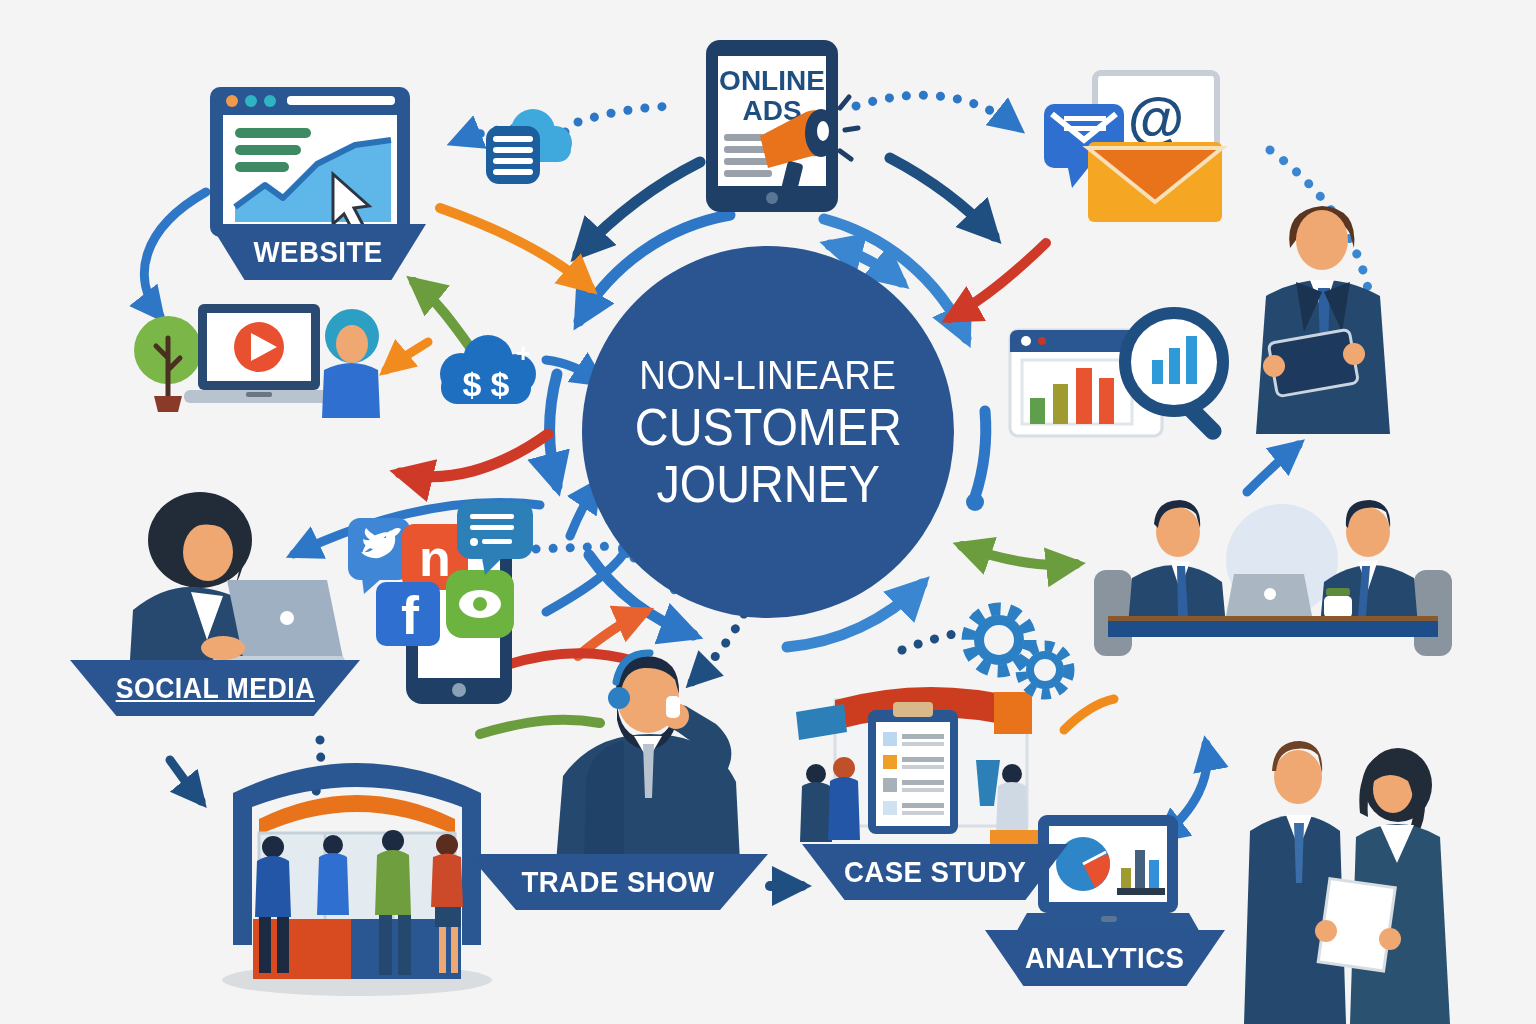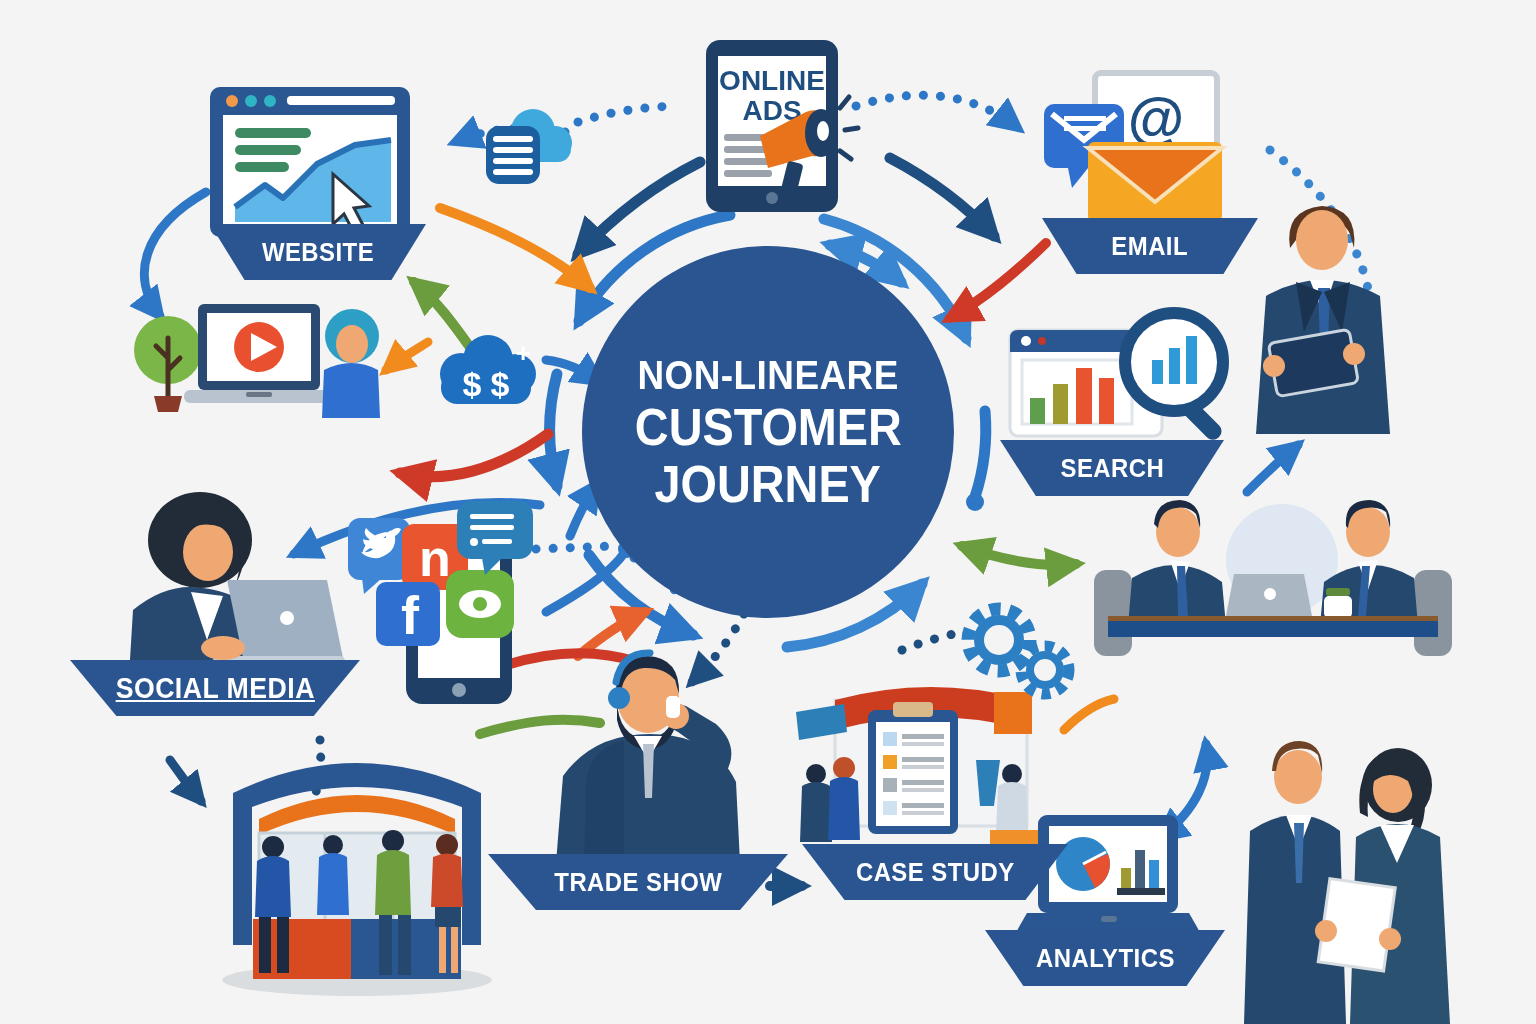--- a/index.html
+++ b/index.html
@@ -9,27 +9,27 @@
   }
   html,body{margin:0;padding:0;}
   body{background:#ffffff;font-family:"Liberation Sans", sans-serif;}
   .canvas{position:relative;width:1536px;height:1024px;background:var(--bg);overflow:hidden;}
   .arrows{position:absolute;left:0;top:0;z-index:1;}
   .node{position:absolute;z-index:2;}
   .banner{
     position:absolute;z-index:3;height:56px;background:var(--banner);color:#fff;
     display:flex;align-items:center;justify-content:center;
     clip-path:polygon(0 0,100% 0,84% 100%,16% 100%);
-    font-weight:700;font-size:26px;letter-spacing:.5px;white-space:nowrap;
+    font-weight:700;font-size:30px;letter-spacing:.5px;white-space:nowrap;
   }
   .banner span{transform:scaleX(.92);}
   .center-circle{
     position:absolute;left:582px;top:246px;width:372px;height:372px;border-radius:50%;
     background:var(--circle);z-index:2;display:flex;flex-direction:column;align-items:center;
-    justify-content:center;color:#fff;font-weight:700;text-align:center;
+    justify-content:center;color:#fff;font-weight:400;text-align:center;
   }
   .center-circle .l1{font-size:41px;letter-spacing:.5px;transform:scaleX(.9);}
   .center-circle .l2,.center-circle .l3{font-size:52px;line-height:1.08;transform:scaleX(.9);}
   svg text{font-family:"Liberation Sans",sans-serif;}
 </style>
 </head>
 <body>
 
 <div class="canvas">
 
@@ -168,23 +168,20 @@
         <rect x="24" y="48" width="42" height="5" fill="#fff"></rect>
           <rect x="24" y="58" width="42" height="5" fill="#fff"></rect>
         <polygon points="28,100 48,100 32,120" fill="#2e6fd0"></polygon>
       </g>
       <g>
         <rect x="48" y="74" width="134" height="80" rx="6" fill="#f5a623"></rect>
         <polygon points="48,80 115,134 182,80" fill="#e8731a" stroke="#f8e0b8" stroke-width="4"></polygon>
       </g>
     </svg>
   </div>
-  <div class="banner" style="left:1042px;top:218px;width:216px;">
-    <span>EMAIL</span>
-  </div>
 
   <div class="node" style="left:1238px;top:196px;">
     <svg width="170" height="238" viewBox="0 0 170 238">
       <path d="M52,52 Q46,14 84,10 Q120,12 116,52 L112,38 Q104,22 84,24 Q62,26 58,44 Z" fill="#5a3520"></path>
       <ellipse cx="84" cy="44" rx="26" ry="30" fill="#f0a873"></ellipse>
       <path d="M28,100 Q84,68 142,100 L152,238 L18,238 Z" fill="#24486e"></path>
       <polygon points="72,84 96,84 85,118" fill="#fff"></polygon>
       <polygon points="80,92 92,92 90,150 82,150" fill="#2e5f9e"></polygon>
       <path d="M58,86 L84,96 L66,136 Z" fill="#1a3350"></path>
         <path d="M112,86 L86,96 L104,136 Z" fill="#1a3350"></path>
@@ -208,23 +205,20 @@
       <rect x="74" y="66" width="16" height="56" fill="#e8542f"></rect>
       <rect x="97" y="76" width="15" height="46" fill="#e8542f"></rect>
       <g>
         <rect x="188" y="86" width="17" height="58" rx="8" fill="#1f4e80" transform="rotate(-45 196 115)"></rect>
         <circle cx="172" cy="60" r="49" fill="#fff" stroke="#1f4e80" stroke-width="12"></circle>
         <rect x="150" y="58" width="11" height="24" fill="#2e9ad8"></rect>
         <rect x="167" y="46" width="11" height="36" fill="#2e9ad8"></rect>
         <rect x="184" y="34" width="11" height="48" fill="#2e9ad8"></rect>
       </g>
     </svg>
-  </div>
-  <div class="banner" style="left:1000px;top:440px;width:224px;">
-    <span>SEARCH</span>
   </div>
 
   <div class="node" style="left:128px;top:298px;">
     <svg width="252" height="122" viewBox="0 0 252 122">
       <circle cx="40" cy="52" r="34" fill="#7ab648"></circle>
       <path d="M40,40 V98 M40,60 L28,48 M40,72 L52,60" stroke="#4a3020" stroke-width="5" fill="none" stroke-linecap="round"></path>
       <path d="M26,98 L54,98 L50,114 L30,114 Z" fill="#8a3a28"></path>
       <rect x="70" y="6" width="122" height="86" rx="6" fill="#2a4a72"></rect>
       <rect x="79" y="15" width="104" height="68" fill="#fff"></rect>
       <circle cx="131" cy="49" r="25" fill="#e8502f"></circle>
@@ -371,21 +365,21 @@
         <circle cx="91" cy="50" r="11" fill="#2d7fc4"></circle>
       </g>
       <polygon points="106,88 134,88 120,112" fill="#fff"></polygon>
       <polygon points="115,96 126,96 124,150 117,150" fill="#b9c3cf"></polygon>
       <path d="M196,128 Q214,100 188,76 L158,58 Q142,52 138,66 Q136,78 150,84 L178,104 Z" fill="#24486e"></path>
       <circle cx="148" cy="68" r="13" fill="#f0a873"></circle>
       <rect x="138" y="48" width="14" height="22" rx="5" fill="#fff"></rect>
       <path d="M96,92 L84,96 Q60,108 58,136 L56,215 L96,215 Z" fill="#1d3a5e" opacity="0.35"></path>
     </svg>
   </div>
-  <div class="banner" style="left:488px;top:854px;width:300px;">
+  <div class="banner" style="left:468px;top:854px;width:300px;">
     <span>TRADE SHOW</span>
   </div>
 
   <div class="node" style="left:780px;top:682px;">
     <svg width="292" height="178" viewBox="0 0 292 178">
       <rect x="55" y="18" width="192" height="126" fill="#f2f4f6" stroke="#d8dee4" stroke-width="3"></rect>
       <path d="M55,18 Q151,-8 247,18 L247,48 Q151,22 55,48 Z" fill="#cc3d1f"></path>
       <rect x="214" y="10" width="38" height="42" fill="#e8731a"></rect>
       <polygon points="16,30 64,22 67,50 19,58" fill="#2d7fb8"></polygon>
       <g>

